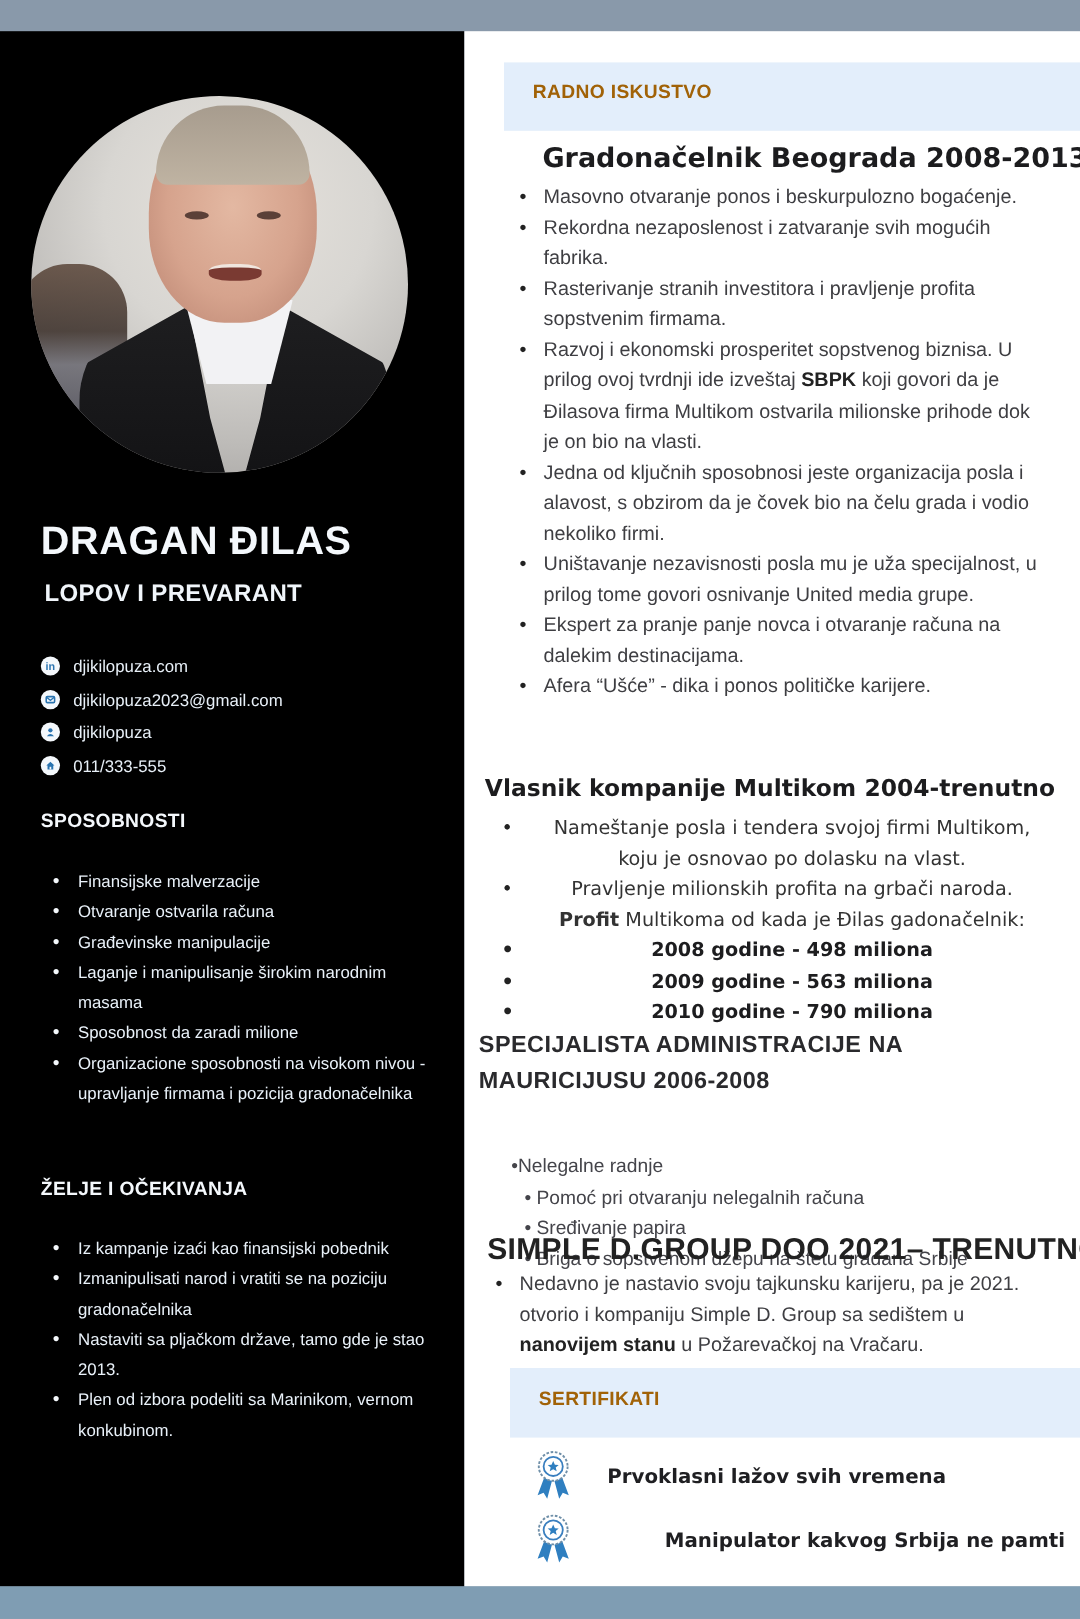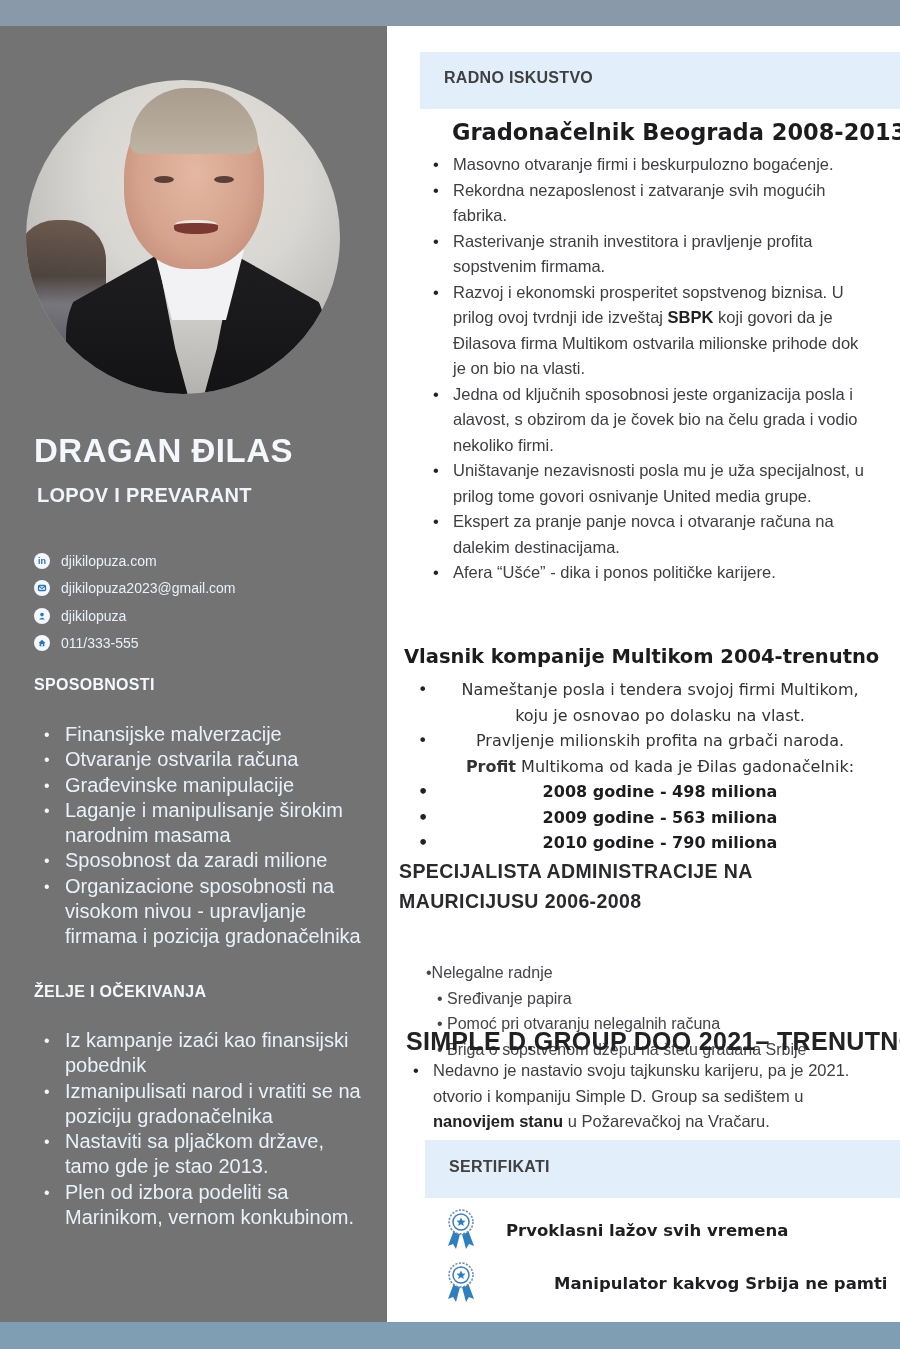--- a/index.html
+++ b/index.html
@@ -2,21 +2,21 @@
 <html><head>
 <meta charset="utf-8">
 <style>
   * { box-sizing: border-box; margin: 0; padding: 0; }
   html, body { width: 900px; height: 1349px; overflow: hidden; background: #8a9aab; }
   body { position: relative; font-family: "Liberation Sans", sans-serif; }
 
   .top-bar { position: absolute; left: 0; top: 0; width: 900px; height: 26px; background: #8999aa; }
   .bottom-bar { position: absolute; left: 0; top: 1322px; width: 900px; height: 27px; background: #7f9db3; }
 
-  .left-col { position: absolute; left: 0; top: 26px; width: 387px; height: 1296px; background: #737373; color: #eaf2fa; }
+  .left-col { position: absolute; left: 0; top: 26px; width: 387px; height: 1296px; background: #000000; color: #eaf2fa; }
   .right-col { position: absolute; left: 387px; top: 26px; width: 513px; height: 1296px; background: #ffffff; color: #333; }
 
   
   .photo { position: absolute; left: 26px; top: 54px; width: 314px; height: 314px; border-radius: 50%; overflow: hidden;
            background: radial-gradient(circle at 55% 30%, #e6e2dc 0%, #d8d6d2 40%, #bdbbb8 70%, #9c9a98 100%); }
   .photo .bg-person { position: absolute; left: -10px; top: 140px; width: 90px; height: 140px; border-radius: 40px 40px 0 0;
                       background: linear-gradient(#5a4538, #3a2e28 40%, #6b6a72 60%, #4a4a55); opacity: .85; }
   .photo .head { position: absolute; left: 98px; top: 14px; width: 140px; height: 175px; border-radius: 48% 48% 45% 45%;
                  background: radial-gradient(ellipse at 50% 45%, #e3b8a2 0%, #d6a38d 55%, #b98370 100%); }
   .photo .hair { position: absolute; left: 104px; top: 8px; width: 128px; height: 66px; border-radius: 60px 60px 10px 10px;
@@ -26,33 +26,33 @@
   .photo .eye1 { left: 128px; } .photo .eye2 { left: 188px; }
   .photo .collar { position: absolute; left: 128px; top: 170px; width: 90px; height: 70px; background: #f2f2f4;
                    clip-path: polygon(0 0, 100% 0, 80% 100%, 20% 100%); }
   .photo .jacket { position: absolute; left: 40px; top: 175px; width: 260px; height: 170px; border-radius: 80px 80px 0 0;
                    background: linear-gradient(#1e1e20, #111113); clip-path: polygon(0 30%, 35% 0, 42% 55%, 50% 100%, 58% 55%, 65% 0, 100% 30%, 100% 100%, 0 100%); }
 
   .name { position: absolute; left: 34px; top: 406px; font-size: 33px; font-weight: bold; color: #f4f8fc; letter-spacing: 0.5px; }
   .tagline { position: absolute; left: 37px; top: 458px; font-size: 20px; font-weight: bold; color: #f0f5fa; letter-spacing: 0.3px; }
 
   .contacts { position: absolute; left: 34px; top: 521px; }
-  .contact { display: flex; align-items: center; height: 27.5px; font-size: 14px; color: #e8f0f8; }
+  .contact { display: flex; align-items: flex-start; height: 27.5px; font-size: 14px; color: #e8f0f8; }
   .contact .ic { width: 16px; height: 16px; border-radius: 50%; background: #f4f8fc; color: #2b74b0; font-size: 9px; font-weight: bold;
                  display: flex; align-items: center; justify-content: center; margin-right: 11px; flex: none; }
   .contact .ic svg { width: 10px; height: 10px; }
 
   .lsec-title { position: absolute; left: 34px; font-size: 16px; font-weight: bold; color: #f4f8fc; letter-spacing: 0.3px; }
   .llist { position: absolute; left: 44px; width: 320px; list-style: none; }
-  .llist li { position: relative; padding-left: 21px; font-size: 20px; line-height: 25.3px; color: #e9f1f9; }
+  .llist li { position: relative; padding-left: 21px; font-size: 14px; line-height: 25.3px; color: #e9f1f9; }
   .llist li::before { content: "•"; position: absolute; left: 0; top: 0; font-size: 16px; color: #f4f8fc; }
 
   
   .sec-bar { position: absolute; background: #e3eefb; }
-  .sec-bar span { position: absolute; left: 24px; font-size: 16px; font-weight: bold; color: #404040; letter-spacing: 0.3px; }
+  .sec-bar span { position: absolute; left: 24px; font-size: 16px; font-weight: bold; color: #a16207; letter-spacing: 0.3px; }
 
   .job-title { position: absolute; font-weight: bold; color: #1c1c1e; white-space: nowrap; }
   .rlist { position: absolute; list-style: none; }
   .rlist li { position: relative; padding-left: 23px; font-size: 16.5px; line-height: 25.5px; color: #3e3e42; }
   .rlist li::before { content: "•"; position: absolute; left: 3px; top: 0; color: #222; }
   b.strong { color: #222; }
 
   .center-list { position: absolute; left: 400px; width: 490px; list-style: none; font-family: "DejaVu Sans", sans-serif; }
   .center-list li { position: relative; text-align: center; font-size: 16px; line-height: 25.5px; color: #333; padding: 0 10px 0 40px; }
   .center-list li.bullet::before { content: "•"; position: absolute; left: 18px; top: 0; color: #222; }
@@ -139,21 +139,21 @@
 </div>
 
 <div class="right-col"></div>
 
 <div class="sec-bar" style="left:420px; top:52px; width:480px; height:57px;">
   <span style="top:17px">RADNO ISKUSTVO</span>
 </div>
 
 <div class="job-title" style="left:452px; top:119px; font-size:22.5px; font-family:'DejaVu Sans',sans-serif;">Gradonačelnik Beograda 2008-2013</div>
 <ul class="rlist" style="left:430px; top:152px; width:440px;">
-  <li>Masovno otvaranje firmi i beskurpulozno bogaćenje.</li>
+  <li>Masovno otvaranje ponos i beskurpulozno bogaćenje.</li>
   <li>Rekordna nezaposlenost i zatvaranje svih mogućih fabrika.</li>
   <li>Rasterivanje stranih investitora i pravljenje profita sopstvenim firmama.</li>
   <li><span> Razvoj i ekonomski prosperitet sopstvenog biznisa. U prilog ovoj tvrdnji ide izveštaj </span><b class="strong">SBPK</b><span> koji govori da je Đilasova firma Multikom ostvarila milionske prihode dok je on bio na vlasti.</span></li>
   <li>Jedna od ključnih sposobnosi jeste organizacija posla i alavost, s obzirom da je čovek bio na čelu grada i vodio nekoliko firmi.</li>
   <li> Uništavanje nezavisnosti posla mu je uža specijalnost, u prilog tome govori osnivanje United media grupe.</li>
   <li>Ekspert za pranje panje novca i otvaranje  računa na dalekim destinacijama.</li>
   <li>Afera “Ušće” - dika i ponos političke karijere.</li>
 </ul>
 
 <div class="job-title" style="left:404px; top:645px; font-size:19.5px; font-family:'DejaVu Sans',sans-serif;">Vlasnik kompanije Multikom 2004-trenutno</div>
@@ -164,22 +164,22 @@
   <li><b>Profit</b><span> Multikoma od kada je Đilas gadonačelnik:</span></li>
   <li class="bullet bold">2008 godine - 498 miliona</li>
   <li class="bullet bold">2009 godine - 563 miliona</li>
   <li class="bullet bold">2010 godine - 790 miliona</li>
 </ul>
 
 <div class="job-title" style="left:399px; top:860px; font-size:19.5px; letter-spacing:0.4px; color:#2a2a2d;">SPECIJALISTA ADMINISTRACIJE NA</div>
 <div class="job-title" style="left:399px; top:890px; font-size:19.5px; letter-spacing:0.4px; color:#2a2a2d;">MAURICIJUSU  2006-2008</div>
 <ul class="small-list" style="top:960px;">
   <li>•Nelegalne radnje</li>
+  <li style="padding-left:11px">• Pomoć pri otvaranju nelegalnih računa</li>
   <li style="padding-left:11px">• Sređivanje papira</li>
-  <li style="padding-left:11px">• Pomoć pri otvaranju nelegalnih računa</li>
   <li style="padding-left:11px">• Briga o sopstvenom džepu na štetu građana Srbije</li>
 </ul>
 
 <div class="job-title" style="left:406px; top:1027px; font-size:25px; letter-spacing:0.3px; color:#222;">SIMPLE D.GROUP DOO 2021– TRENUTNO</div>
 <ul class="rlist" style="left:410px; top:1058px; width:470px;">
   <li><span> Nedavno je nastavio svoju tajkunsku karijeru, pa je 2021. otvorio i kompaniju Simple D. Group sa sedištem u </span><b class="strong">nanovijem stanu</b><span> u Požarevačkoj na Vračaru.</span></li>
 </ul>
 
 <div class="sec-bar" style="left:425px; top:1140px; width:475px; height:58px;">
   <span style="top:18px">SERTIFIKATI</span>

